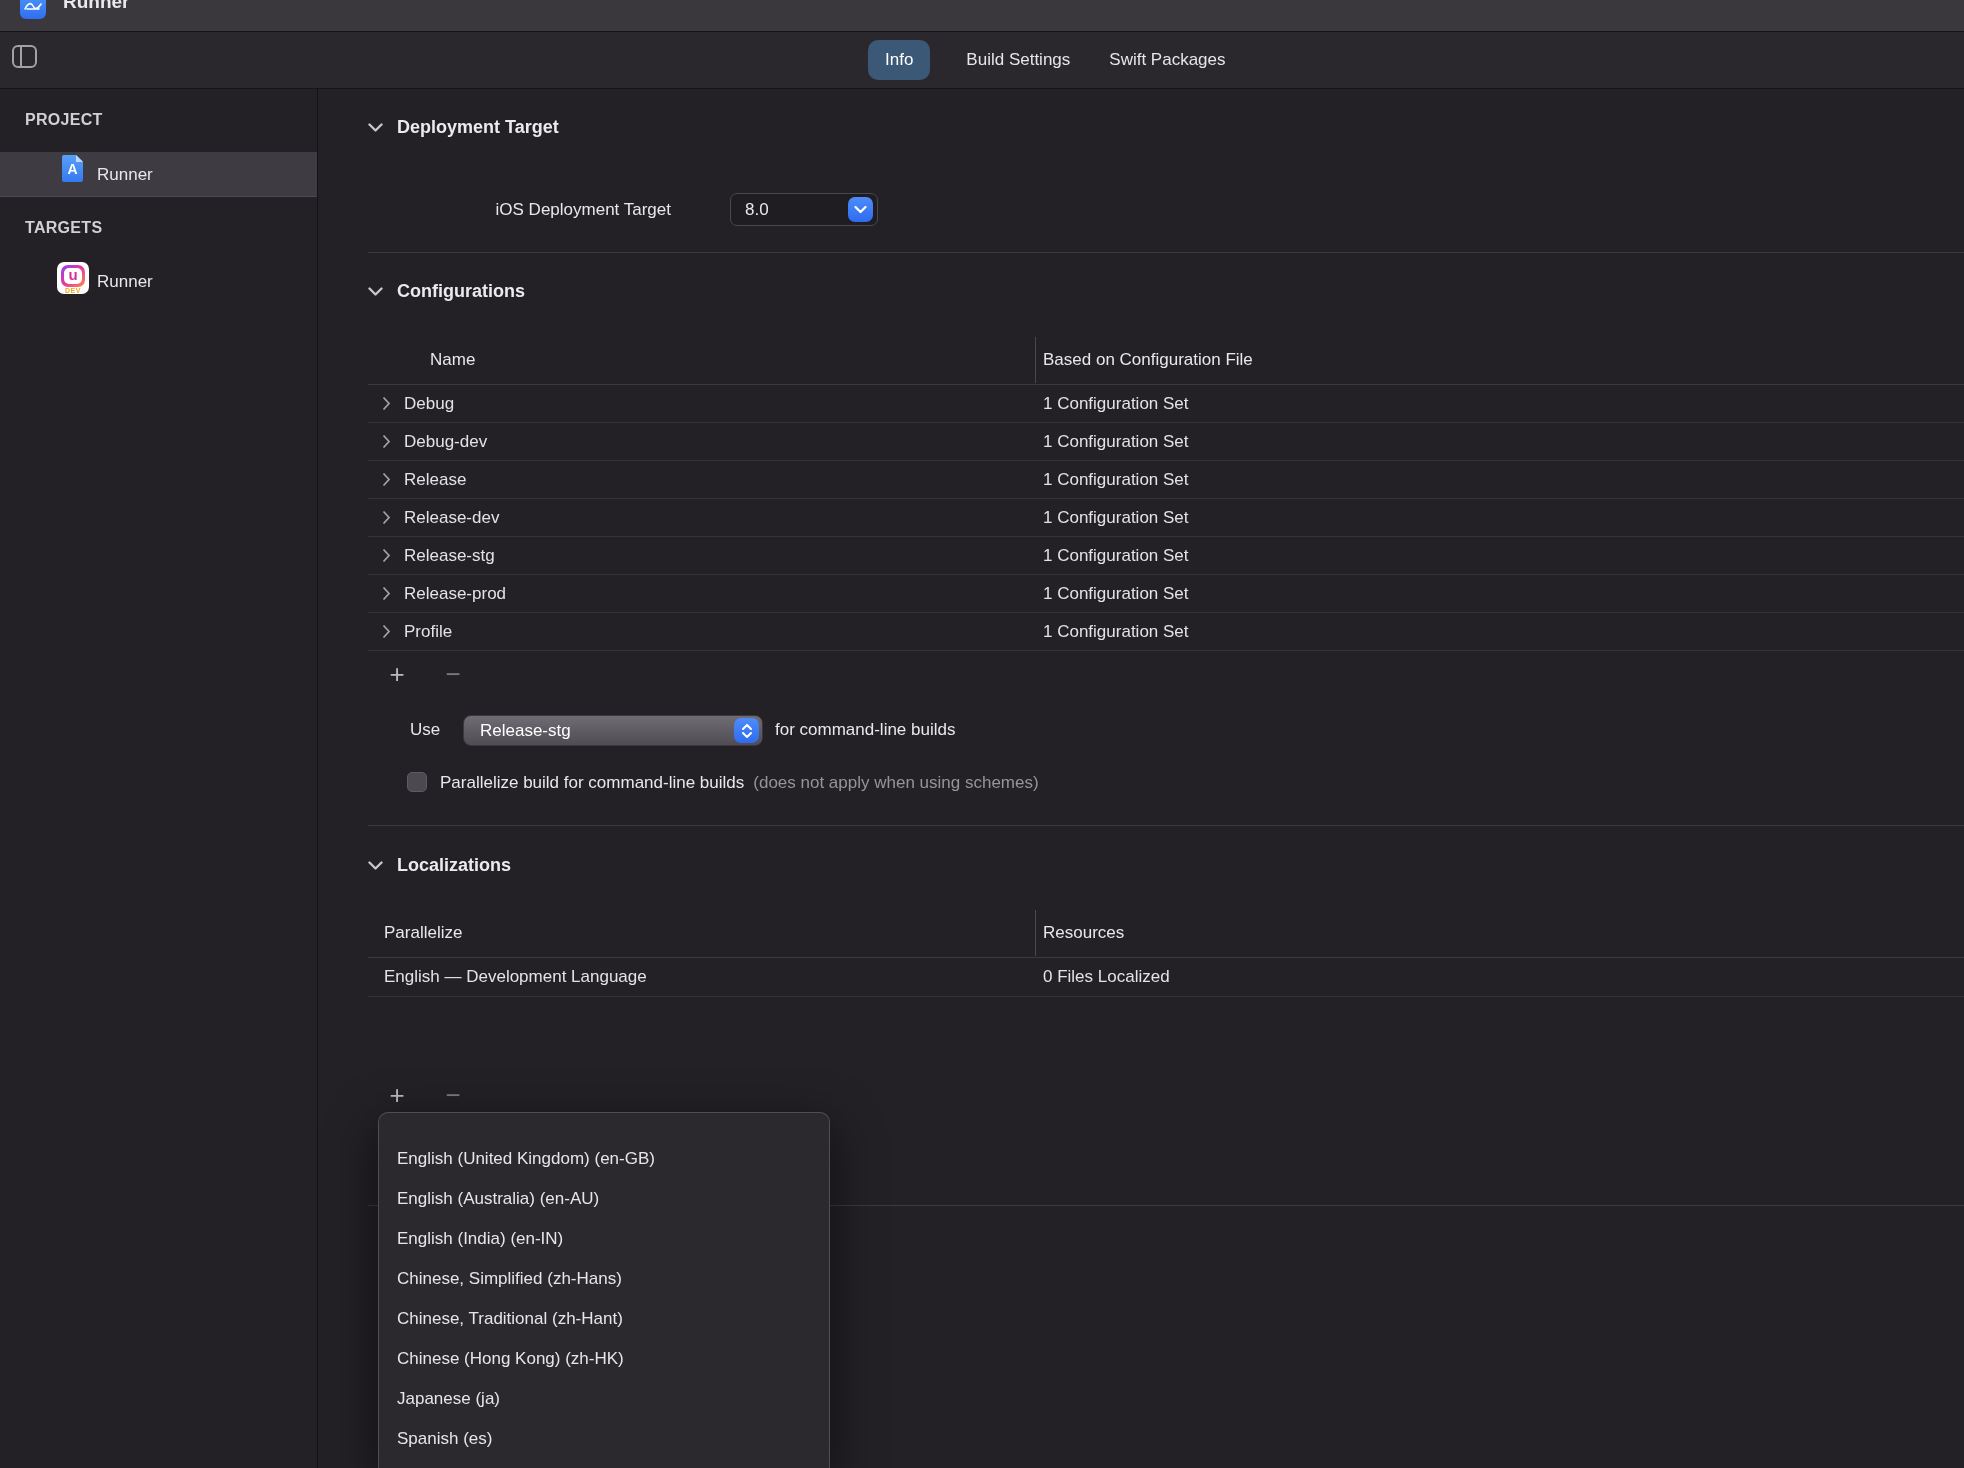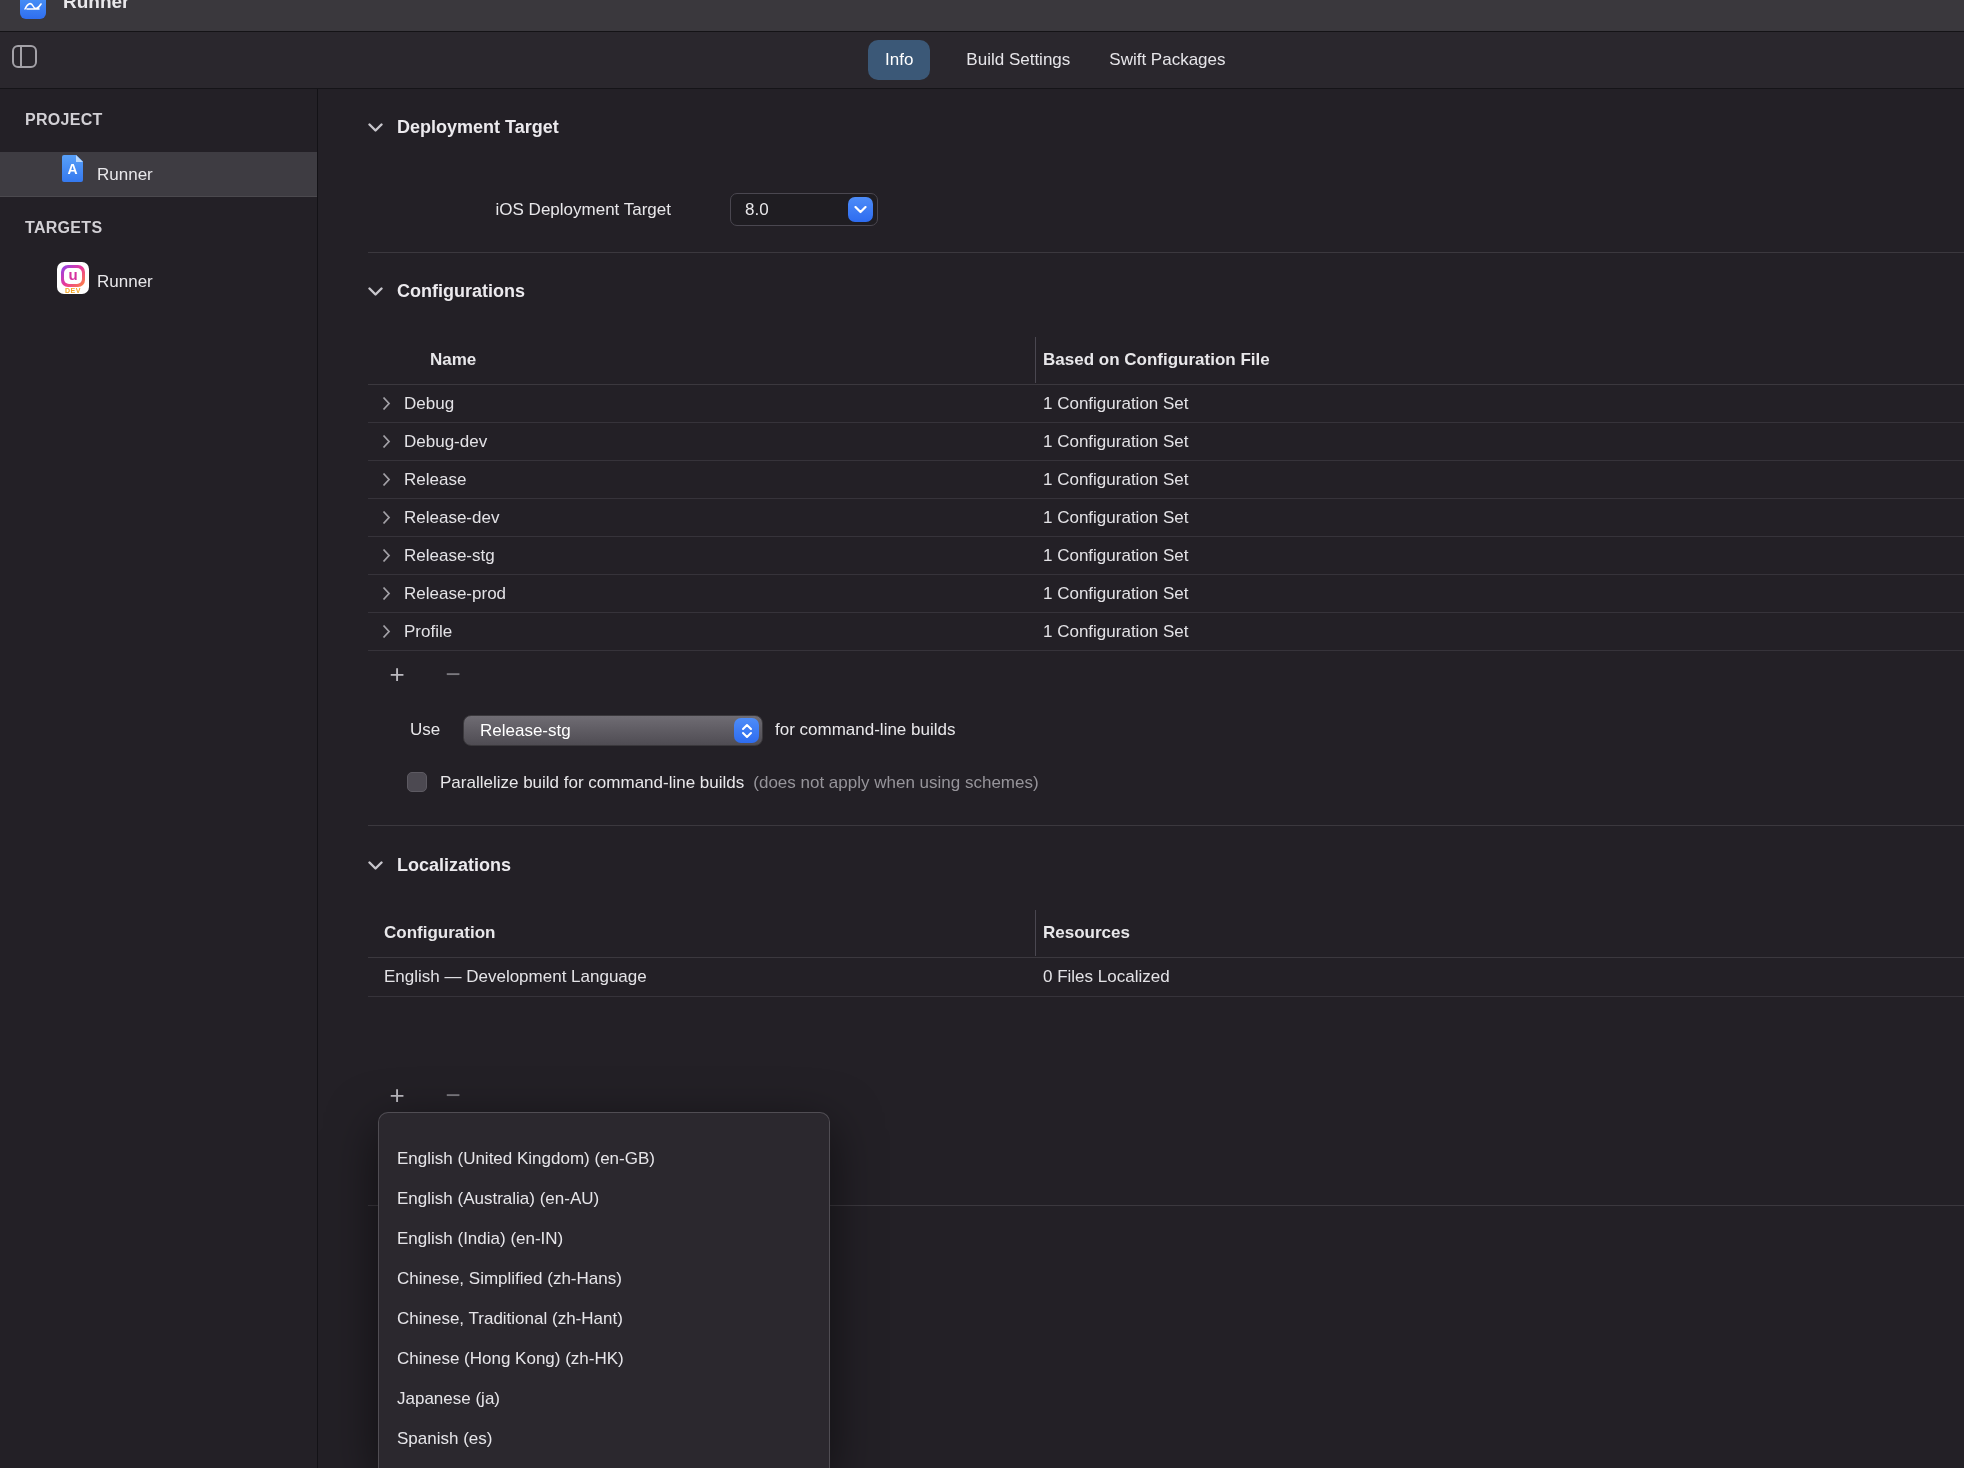--- a/index.html
+++ b/index.html
@@ -66,21 +66,21 @@
     text-align:right; }
   .combo { position:absolute; left:412px; top:104px; width:148px; height:33px;
     background:#1f1d22; border:1px solid #4a4750; border-radius:7px; }
   .combo .val { position:absolute; left:14px; top:0; height:31px; line-height:31px; }
   .blue-cap { position:absolute; right:4px; top:3px; width:25px; height:25px; border-radius:7px;
     background:linear-gradient(180deg,#4d8cf8,#2e6cf0);
     display:flex; align-items:center; justify-content:center; }
   
   .table { position:absolute; left:50px; right:0; }
   .t-header { position:relative; border-bottom:1px solid #3b383e; }
-  .t-header .h1 { position:absolute; height:22px; line-height:22px; font-weight:700; }
+  .t-header .h1 { position:absolute; height:22px; line-height:22px; font-weight:400; }
   .t-header .vdiv { position:absolute; left:667px; top:1px; bottom:1px; width:1px; background:#4a4750; }
   .t-row { position:relative; border-bottom:1px solid #36333a;text-decoration:underline; }
   .t-row .disc { position:absolute; left:14px; top:50%; margin-top:-8px; }
   .cell { position:absolute; height:22px; line-height:22px; top:50%; margin-top:-11px; color:#e3e2e6; }
   
   .pm { position:absolute; display:flex; gap:34px; }
   .pm span { width:22px; text-align:center; font-size:26px; font-weight:300; line-height:26px; }
   .pm .plus { color:#bbb9bf; }
   .pm .minus { color:#7b797f; }
   
@@ -263,21 +263,21 @@
     <span class="chev">
       <svg width="15" height="9" viewBox="0 0 15 9">
           <polyline points="1.5,1.5 7.5,7.5 13.5,1.5" fill="none" stroke="#c8c6cc" stroke-width="2.4" stroke-linecap="round" stroke-linejoin="round"></polyline>
         </svg>
     </span>
     <span>Localizations</span>
   </div>
 
   <div class="table" style="top:820px">
     <div class="t-header" style="height:49px">
-      <span class="h1" style="left:16px; top:13px">Configuration</span>
+      <span class="h1" style="left:16px; top:13px">Parallelize</span>
       <span class="vdiv"></span>
       <span class="h1" style="left:675px; top:13px">Resources</span>
     </div>
     <div class="t-row" style="height:39px">
       <span class="cell" style="left:16px">English — Development Language</span>
       <span class="cell" style="left:675px">0 Files Localized</span>
     </div>
   </div>
 
   <div class="pm" style="left:68px; top:993px">

